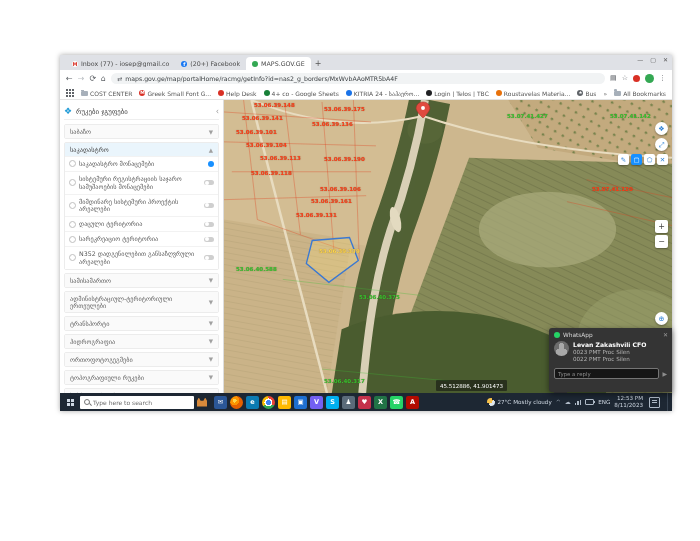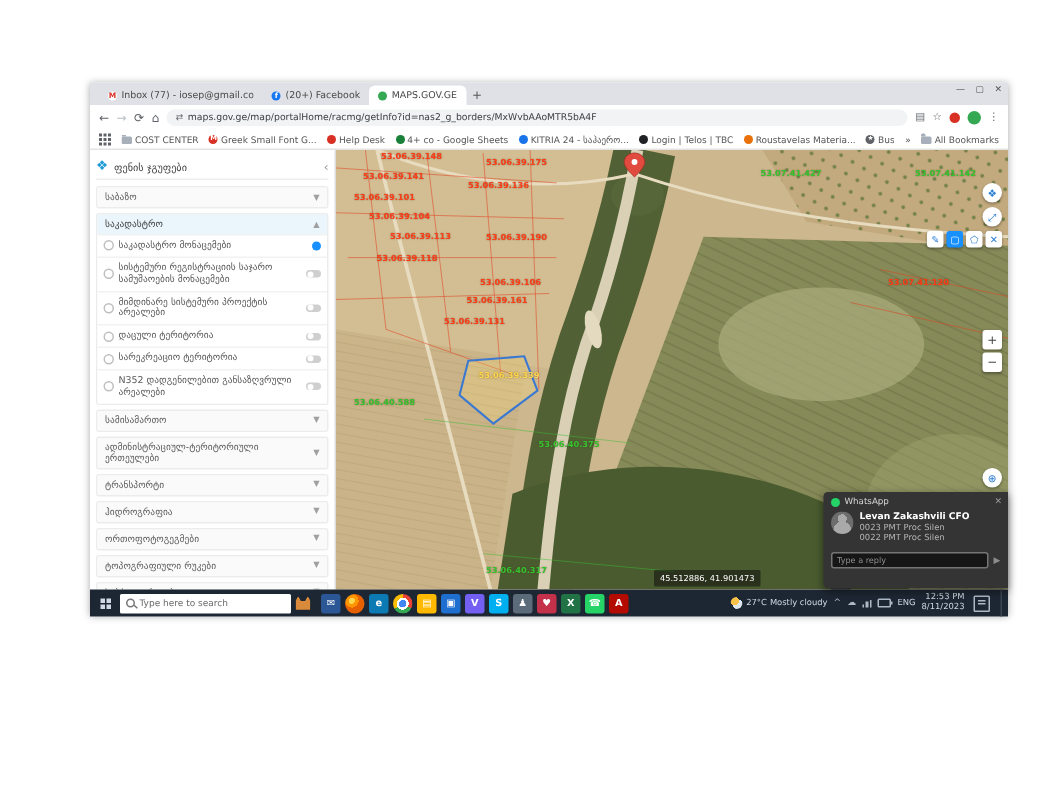--- a/index.html
+++ b/index.html
@@ -205,21 +205,21 @@
           <span class="folder"></span>
           <span>All Bookmarks</span>
         </span>
     </div>
 
     <div class="content">
 
       <div class="sidebar">
         <div class="sb-head">
           <span class="layers-ic">❖</span>
-          <span>ფენის ჯგუფები</span>
+          <span>რუკები ჯგუფები</span>
           <span class="grow"></span>
           <span class="collapse">‹</span>
         </div>
         <div id="sections">
             <div class="sec">
               <div class="sec-h">
                 <span>საბაზო</span>
                 <span class="chev">▼</span>
               </div>
             </div>

